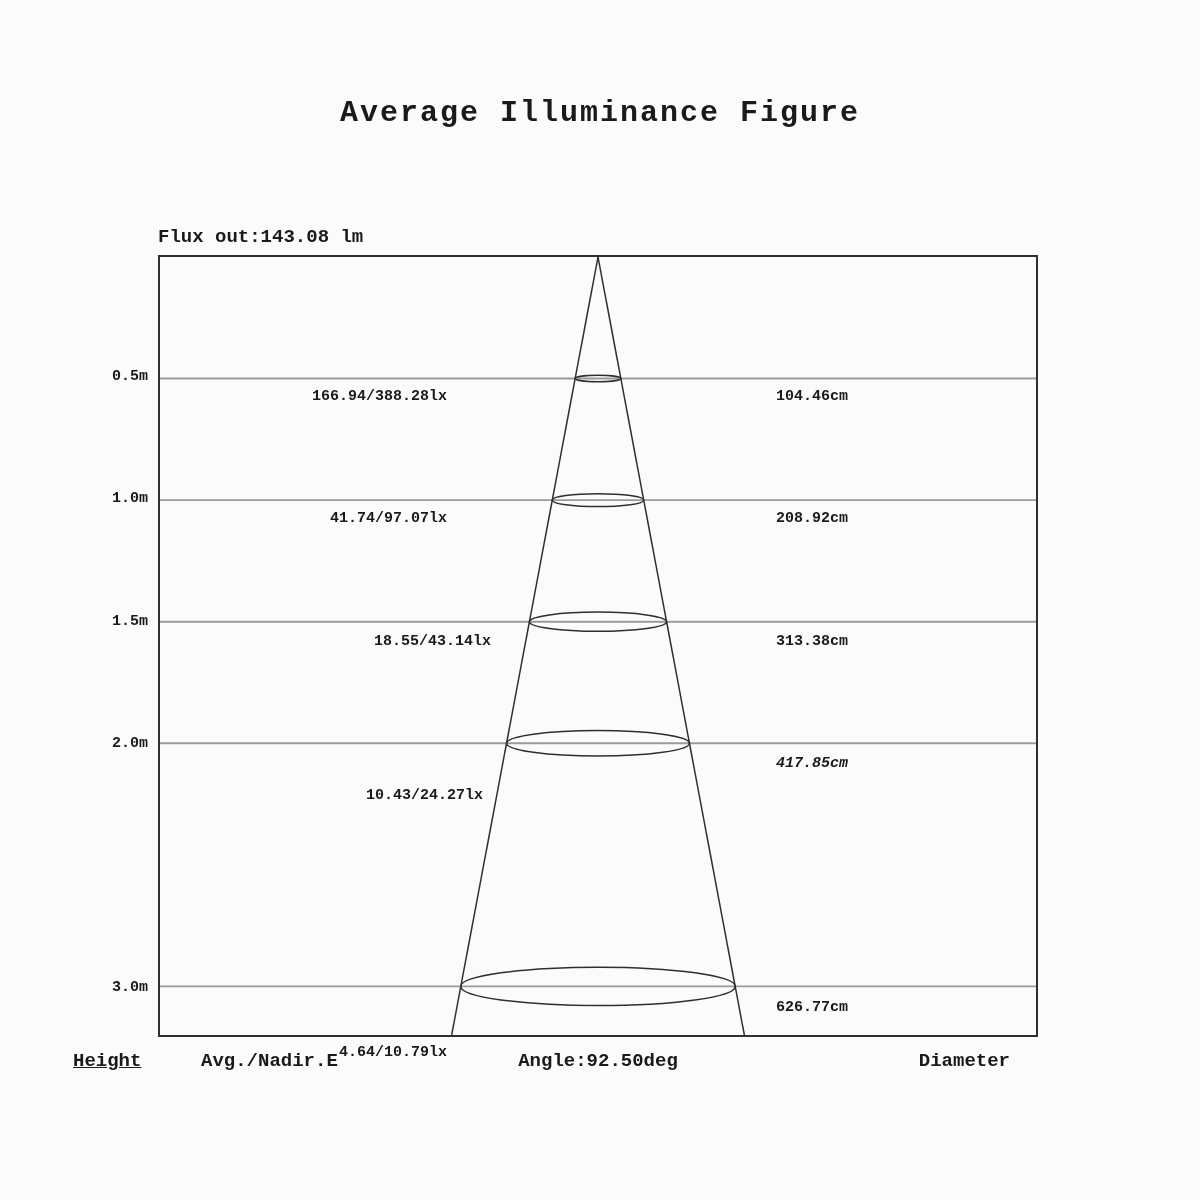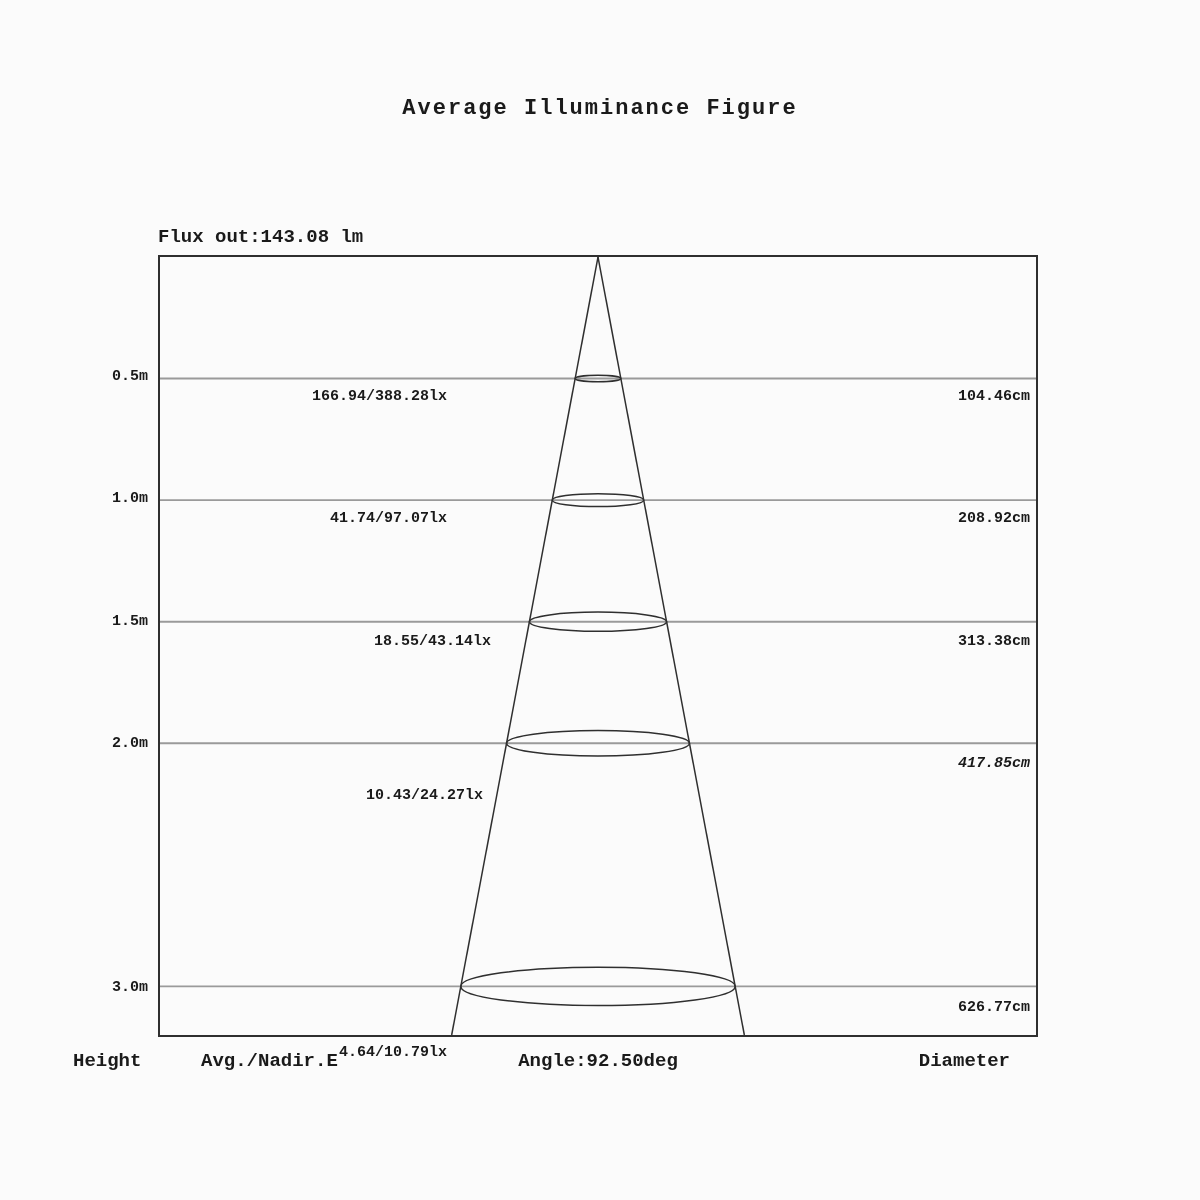--- a/index.html
+++ b/index.html
@@ -15,21 +15,21 @@
     font-weight: bold;
     color: #1a1a1a;
     overflow: hidden;
   }
   .title {
     position: absolute;
     top: 96px;
     left: 0;
     width: 1200px;
     text-align: center;
-    font-size: 22px;
+    font-size: 30px;
     letter-spacing: 2px;
     white-space: pre;
   }
   .flux-label {
     position: absolute;
     top: 226px;
     left: 158px;
     font-size: 19px;
     white-space: pre;
   }
@@ -61,32 +61,32 @@
     left: 38px;
     width: 110px;
     text-align: right;
   }
   .avg-label {
     left: 160px;
     width: 287px;
     text-align: right;
   }
   .diameter-label {
-    left: 798px;
+    left: 776px;
     width: 232px;
-    text-align: right;
+    text-align: left;
   }
   .footer-label {
     position: absolute;
     top: 1048px;
     font-size: 19px;
     line-height: 26px;
     white-space: pre;
   }
-  .footer-height   { left: 73px; }
+  .footer-height   { left: 73px; text-decoration: underline; }
   .footer-avg      { left: 190px; margin-left: 11px; }
   .footer-angle    { left: 598px; transform: translateX(-50%); }
   .footer-diameter { right: 190px; }
 </style>
 </head>
 <body>
 
 <div class="title">Average Illuminance Figure</div>
 
 <div class="flux-label">Flux out:143.08 lm</div>

